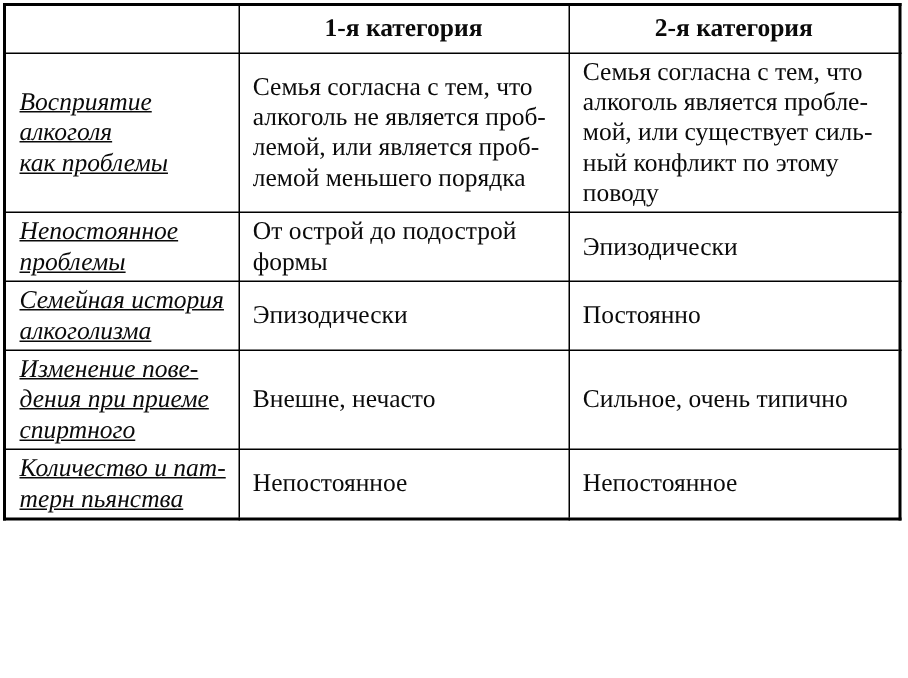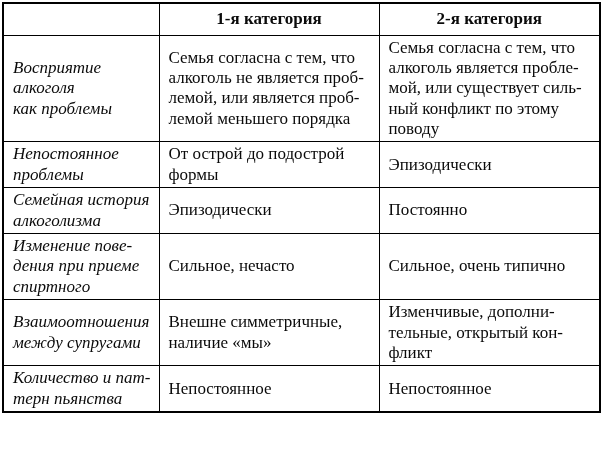--- a/index.html
+++ b/index.html
@@ -37,20 +37,21 @@
     overflow: hidden;
     text-align: left;
   }
   table.cmp th {
     font-weight: bold;
     text-align: center;
     padding: 2px 4px;
   }
   td.rowlabel {
     font-style: italic;
+    text-decoration: underline;
   }
   tr.h-head { height: 32px; }
   tr.h-r0 { height: 100px; }
   tr.h-r1 { height: 45px; }
   tr.h-r2 { height: 41px; }
   tr.h-r3 { height: 63px; }
   tr.h-r4 { height: 62px; }
   tr.h-r5 { height: 62px; }
   tr.h-r6 { height: 43px; }
 </style>
@@ -94,31 +95,22 @@
       <tr class="h-r2">
         <td class="rowlabel">Семейная история
 алкоголизма</td>
         <td>Эпизодически</td>
         <td>Постоянно</td>
       </tr>
       <tr class="h-r4">
         <td class="rowlabel">Изменение пове-
 дения при приеме
 спиртного</td>
-        <td>Сильное, нечасто</td>
+        <td>Внешне, нечасто</td>
         <td>Сильное, очень типично</td>
-      </tr>
-      <tr class="h-r5">
-        <td class="rowlabel">Взаимоотношения
-между супругами</td>
-        <td>Внешне симметричные,
-наличие «мы»</td>
-        <td>Изменчивые, дополни-
-тельные, открытый кон-
-фликт</td>
       </tr>
       <tr class="h-r6">
         <td class="rowlabel">Количество и пат-
 терн пьянства</td>
         <td>Непостоянное</td>
         <td>Непостоянное</td>
       </tr>
     </tbody>
   </table>
 </div>

